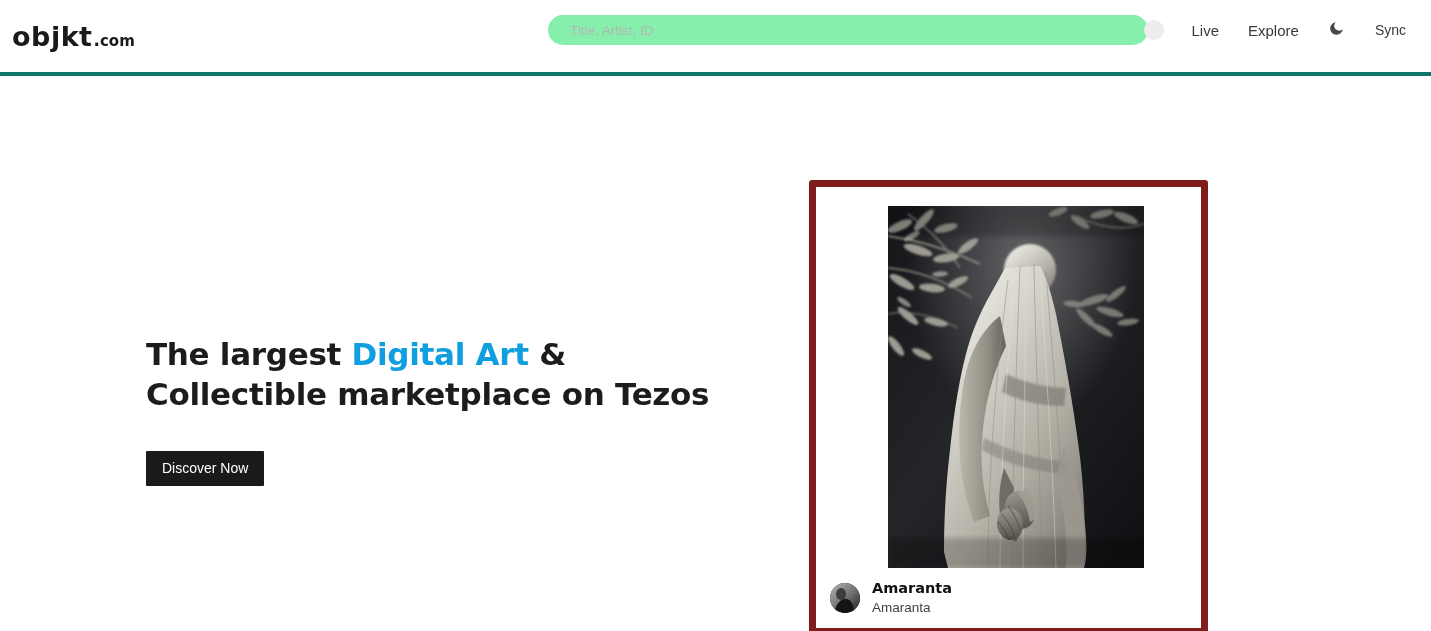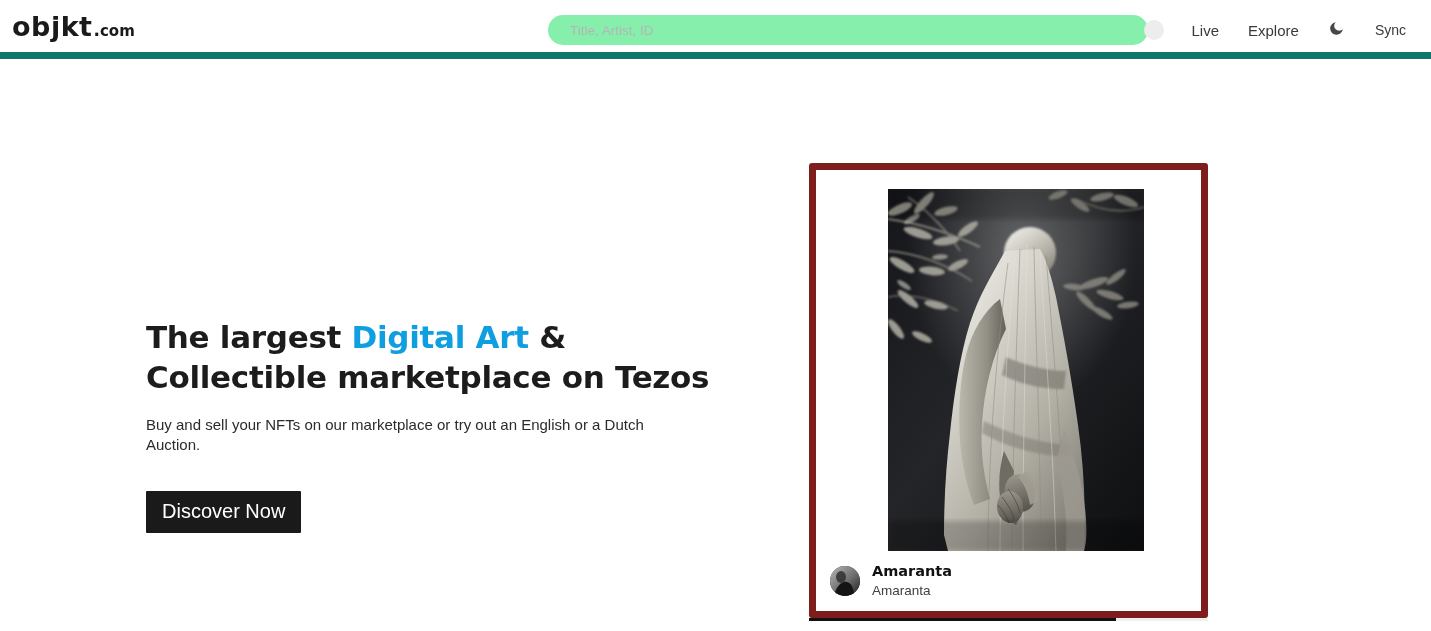--- a/index.html
+++ b/index.html
@@ -12,23 +12,23 @@
     height: 631px;
     background: #ffffff;
     font-family: "Liberation Sans", sans-serif;
     color: #1f1f1f;
     overflow: hidden;
   }
 
   
   .header {
     position: relative;
-    height: 59px;
+    height: 76px;
     width: 100%;
-    border-bottom: 7px solid #0f766e;
+    border-bottom: 4px solid #0f766e;
     display: flex;
     align-items: center;
   }
   .logo {
     position: absolute;
     left: 12px;
     top: 50%;
     transform: translateY(-50%);
     display: flex;
     align-items: baseline;
@@ -150,21 +150,21 @@
     color: #2b2b2b;
     max-width: 512px;
   }
   .discover-btn {
     margin-top: 36px;
     display: inline-block;
     background: #1a1a1a;
     color: #ffffff;
     border: none;
     font-family: "Liberation Sans", sans-serif;
-    font-size: 20px;
+    font-size: 14px;
     padding: 9px 16px 10px 16px;
     cursor: pointer;
     border-radius: 1px;
   }
 
   
   .carousel {
     position: absolute;
     left: 809px;
     top: 104px;
@@ -275,21 +275,20 @@
       </span>
     </div>
     <div class="nav-sync">Sync</div>
   </div>
 </div>
 
 <div class="main">
 
   <div class="hero-text">
     <h1 class="hero-title"><span>The largest </span><span class="accent">Digital Art</span><span> &amp; Collectible marketplace on Tezos</span></h1>
-    <p class="hero-sub">Buy and sell your NFTs on our marketplace or try out an English or a Dutch Auction.</p>
     <div>
       <button class="discover-btn">Discover Now</button>
     </div>
   </div>
 
   <div class="carousel">
 
     <div class="card">
 
       <div class="card-art">

